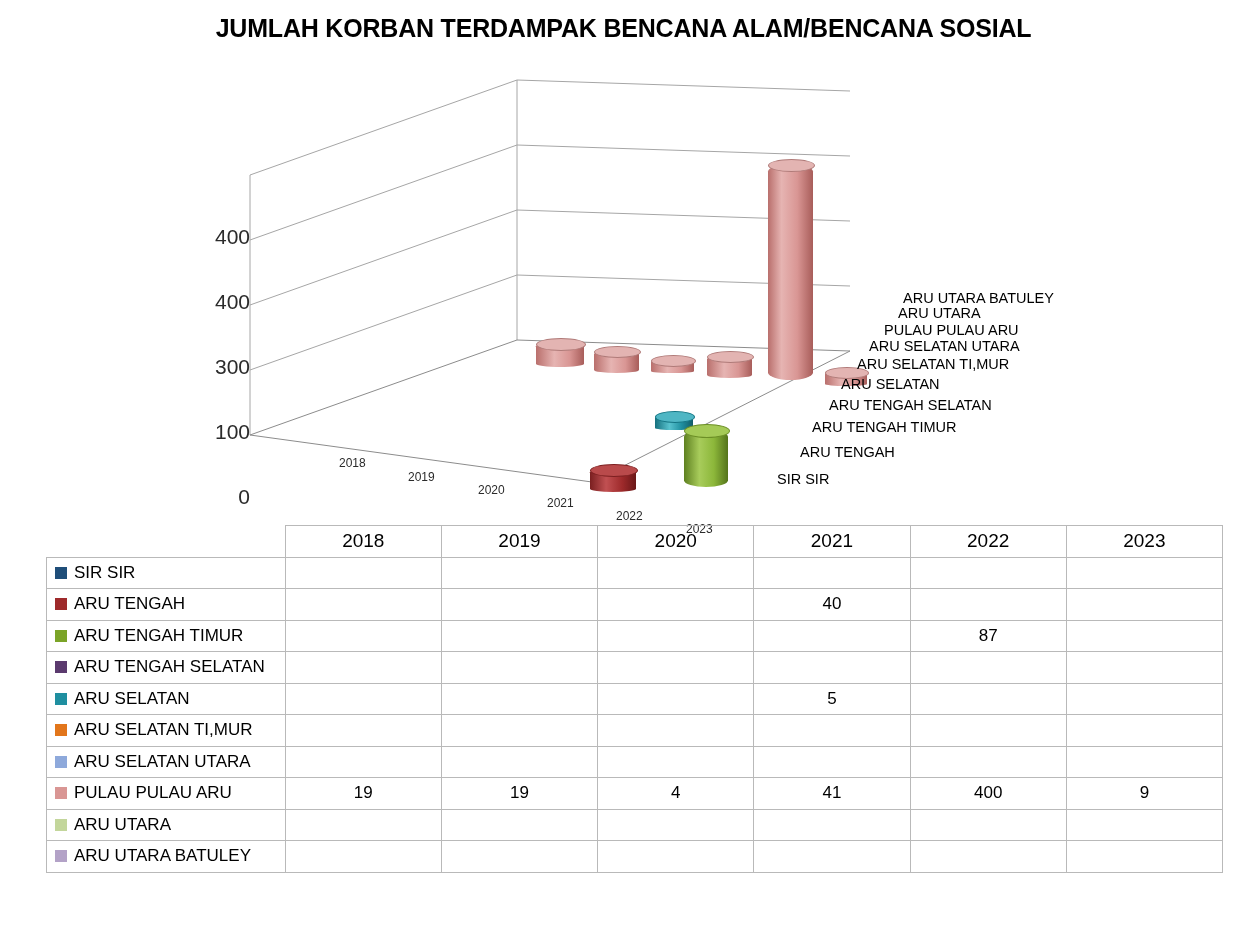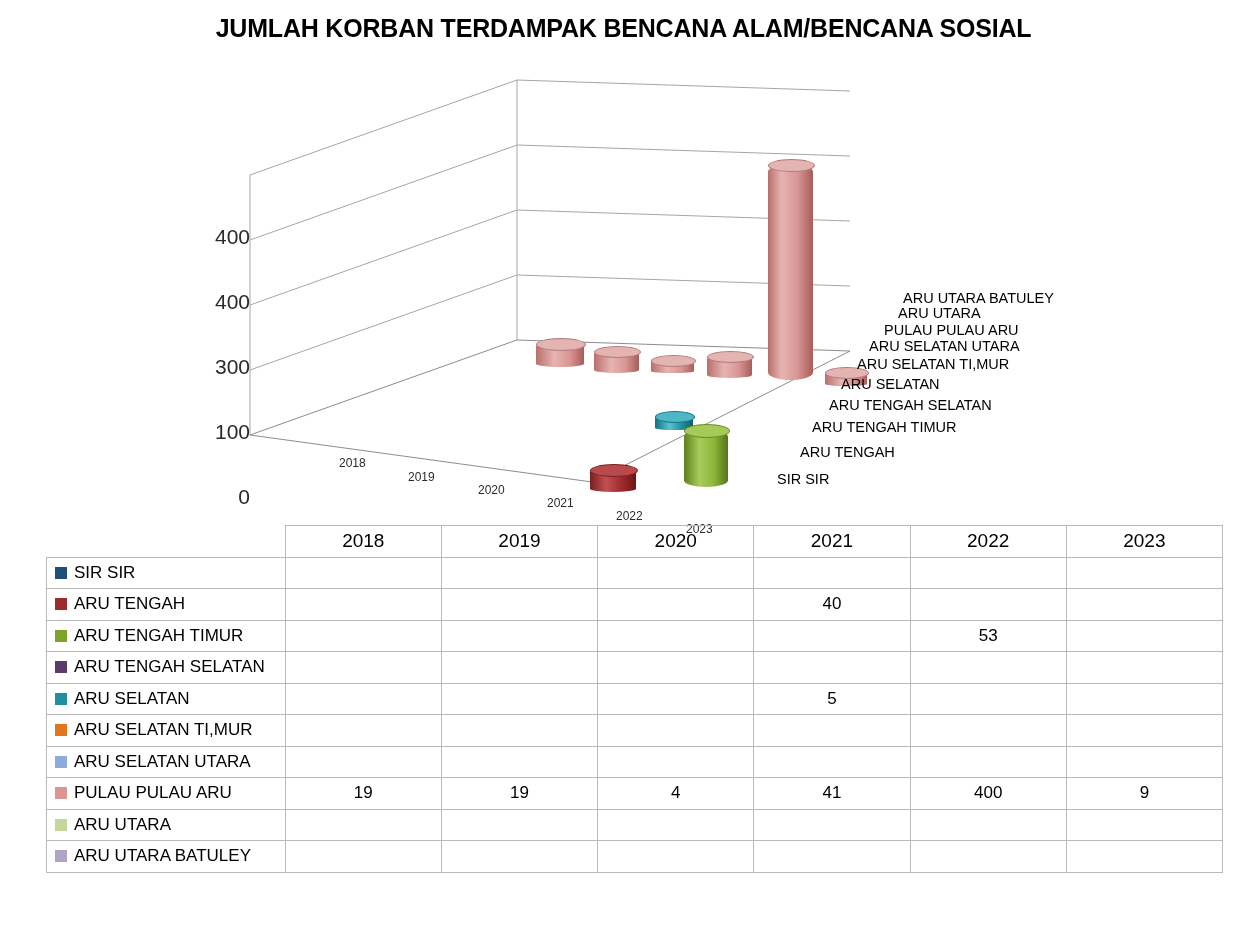--- a/index.html
+++ b/index.html
@@ -257,21 +257,21 @@
       <td class="val"></td>
       <td class="val"></td>
     </tr>
 
     <tr>
       <td class="label"><span class="swatch" style="background:#7ba428;"></span><span class="lbl-text">ARU TENGAH TIMUR</span></td>
       <td class="val"></td>
       <td class="val"></td>
       <td class="val"></td>
       <td class="val"></td>
-      <td class="val">53</td>
+      <td class="val">87</td>
       <td class="val"></td>
     </tr>
 
     <tr>
       <td class="label"><span class="swatch" style="background:#5b3a6e;"></span><span class="lbl-text">ARU TENGAH SELATAN</span></td>
       <td class="val"></td>
       <td class="val"></td>
       <td class="val"></td>
       <td class="val"></td>
       <td class="val"></td>

